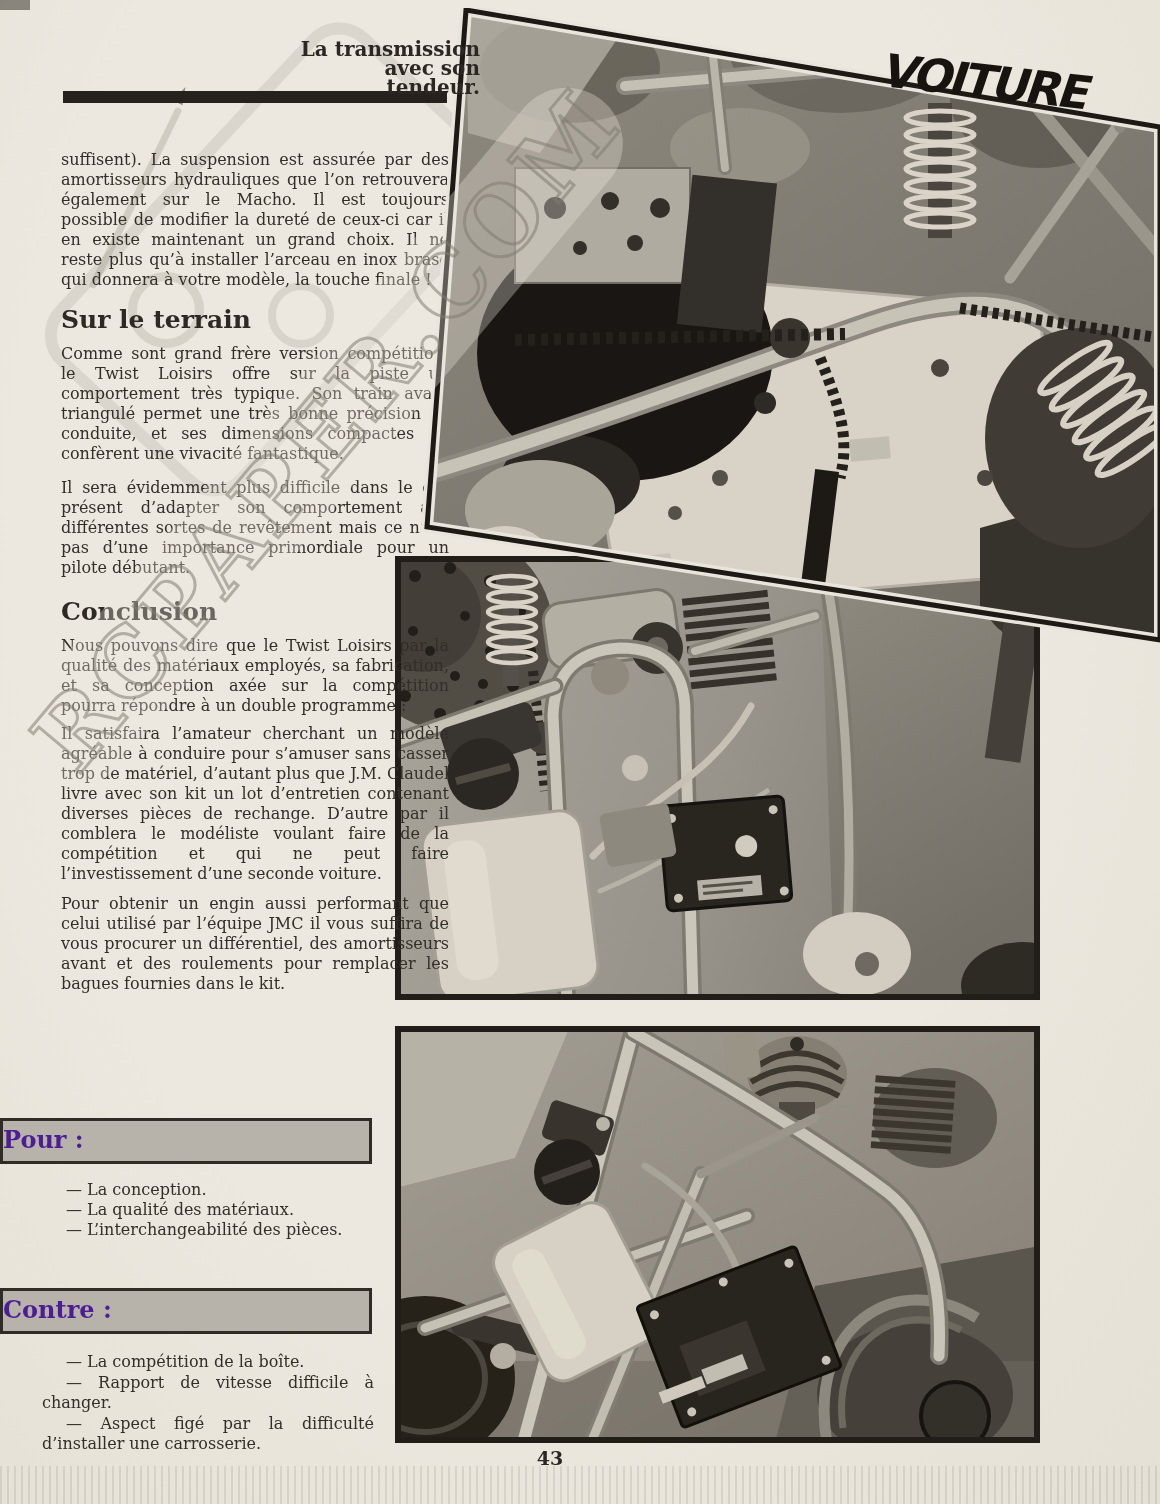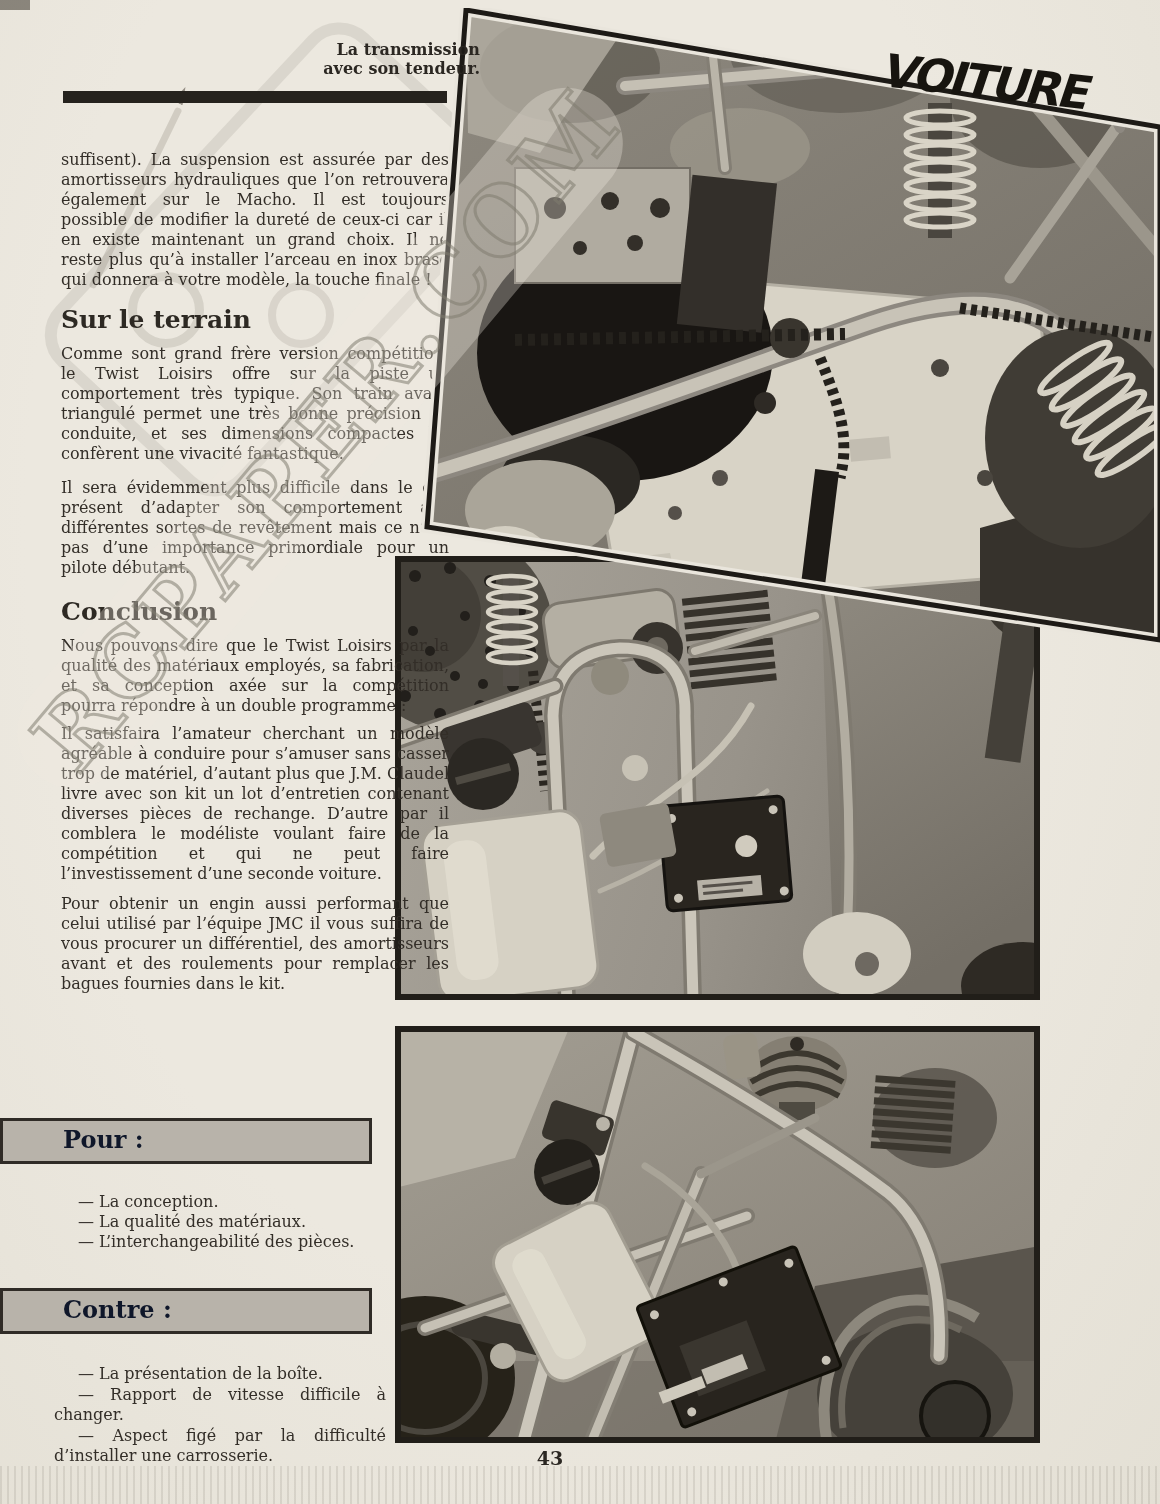--- a/index.html
+++ b/index.html
@@ -20,37 +20,37 @@
   .wm-band{position:absolute;left:-120px;top:382px;width:880px;height:112px;z-index:4;
     background:rgba(238,234,225,.32);border-radius:56px;transform:rotate(-50deg);}
   .watermark{
     position:absolute;left:-95px;top:382px;width:830px;height:112px;z-index:5;
     transform:rotate(-50deg);text-align:center;line-height:112px;
     font-family:"DejaVu Serif",serif;font-weight:bold;font-size:92px;letter-spacing:6px;
     color:transparent;-webkit-text-stroke:3px rgba(128,123,112,.55);pointer-events:none;
   }
   
   .caption{position:absolute;left:300px;top:40px;width:180px;z-index:6;
-    font-weight:bold;font-size:16px;line-height:19px;text-align:right;color:#2b2722;}
+    font-weight:bold;font-size:20px;line-height:19px;text-align:right;color:#2b2722;}
   .rule-bar{position:absolute;left:63px;top:91px;width:384px;height:12px;background:#25221d;z-index:2;}
   .logo{position:absolute;left:893px;top:44px;z-index:6;
     font-family:"DejaVu Sans","Liberation Sans",sans-serif;font-weight:bold;font-size:46px;
     letter-spacing:-3px;color:#17140f;transform:rotate(6.5deg) skewX(-12deg);transform-origin:left top;}
   
   .column{position:absolute;left:61px;top:150px;width:388px;z-index:2;}
   .column p{margin:0 0 14px;font-size:16px;line-height:20px;text-align:justify;}
   .column p.last{margin-bottom:0;}
   .column h2{margin:8px 0 10px;font-size:25px;line-height:28px;font-weight:bold;color:#2d2923;}
   
   .verdict-box{position:absolute;left:0;width:372px;height:46px;z-index:2;box-sizing:border-box;
     background:#b8b3aa;border:3px solid #2f2b26;}
-  .verdict-box span{display:block;padding-left:60px;line-height:38px;font-weight:bold;font-size:24px;color:#0f172a;}
+  .verdict-box span{display:block;line-height:38px;font-weight:bold;font-size:24px;color:#4c1d95;}
   .box-pour{top:1118px;}
   .box-contre{top:1288px;}
-  ul.verdict-list{position:absolute;margin:16px;padding:0;list-style:none;z-index:2;font-size:16px;}
+  ul.verdict-list{position:absolute;margin:4px;padding:0;list-style:none;z-index:2;font-size:16px;}
   .pros{left:62px;top:1176px;width:392px;}
   .pros li{line-height:20px;}
   .cons{left:38px;top:1348px;width:332px;}
   .cons li{line-height:20.5px;text-indent:24px;text-align:justify;}
   .pagenum{position:absolute;left:500px;top:1447px;width:100px;text-align:center;z-index:2;
     font-weight:bold;font-size:19px;color:#2b2722;}
   
   .photo{position:absolute;}
   .ph2{left:395px;top:556px;z-index:2;}
   .ph3{left:395px;top:1026px;z-index:2;}
@@ -370,19 +370,19 @@
   <ul class="verdict-list pros">
     <li>— La conception.</li>
     <li>— La qualité des matériaux.</li>
     <li>— L’interchangeabilité des pièces.</li>
   </ul>
 
   <div class="verdict-box box-contre">
     <span>Contre :</span>
   </div>
   <ul class="verdict-list cons">
-    <li>— La présentation de la boîte.</li>
+    <li>— La compétition de la boîte.</li>
     <li>— Rapport de vitesse difficile à changer.</li>
     <li>— Aspect figé par la difficulté d’installer une carrosserie.</li>
   </ul>
 
   <div class="pagenum">43</div>
 </div>
 
 </body></html>

